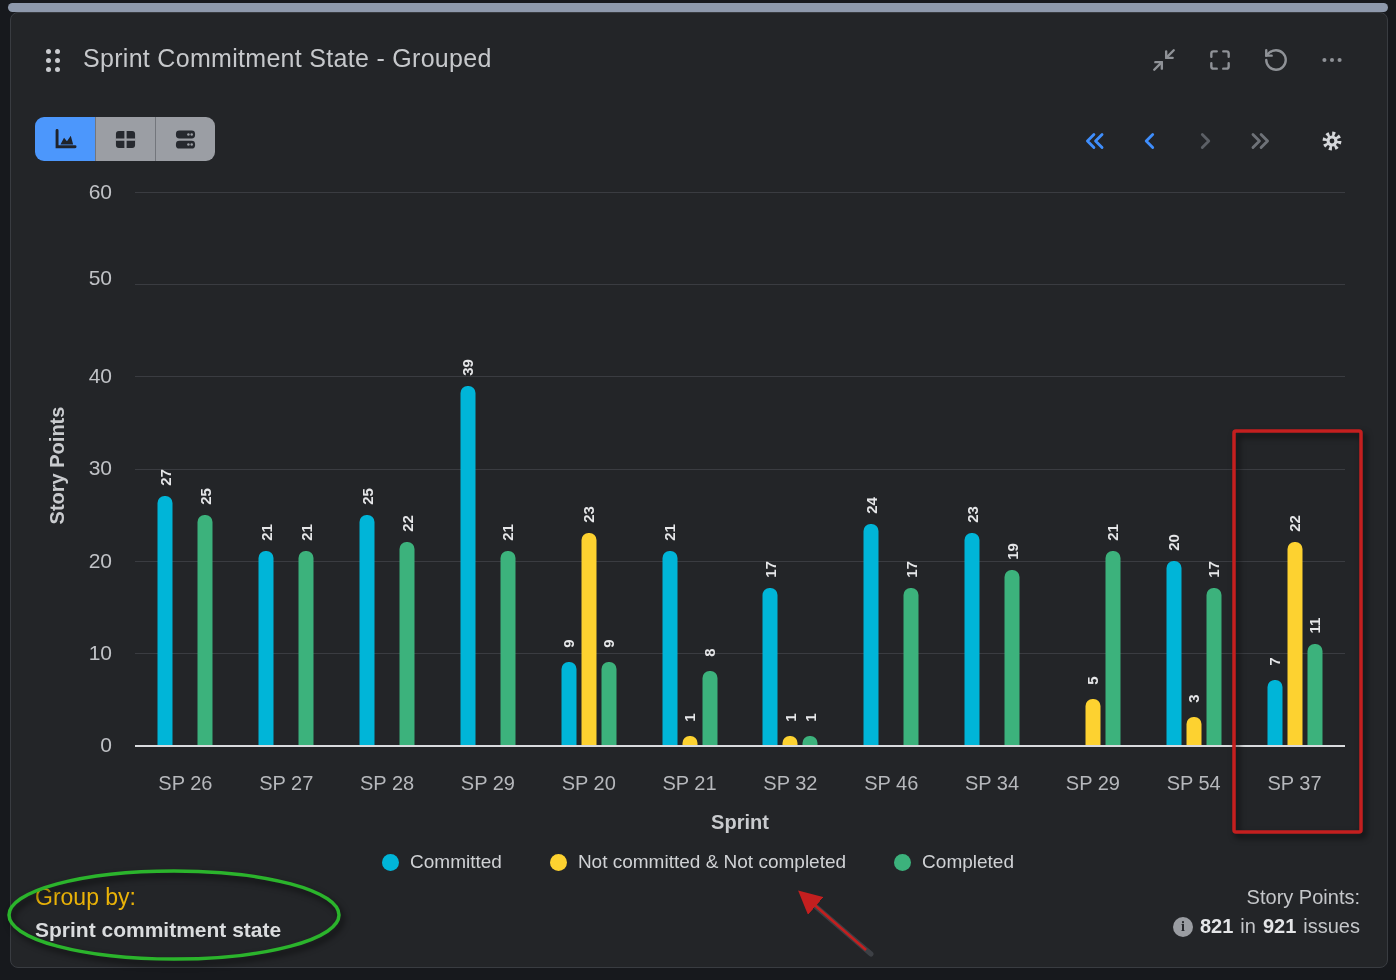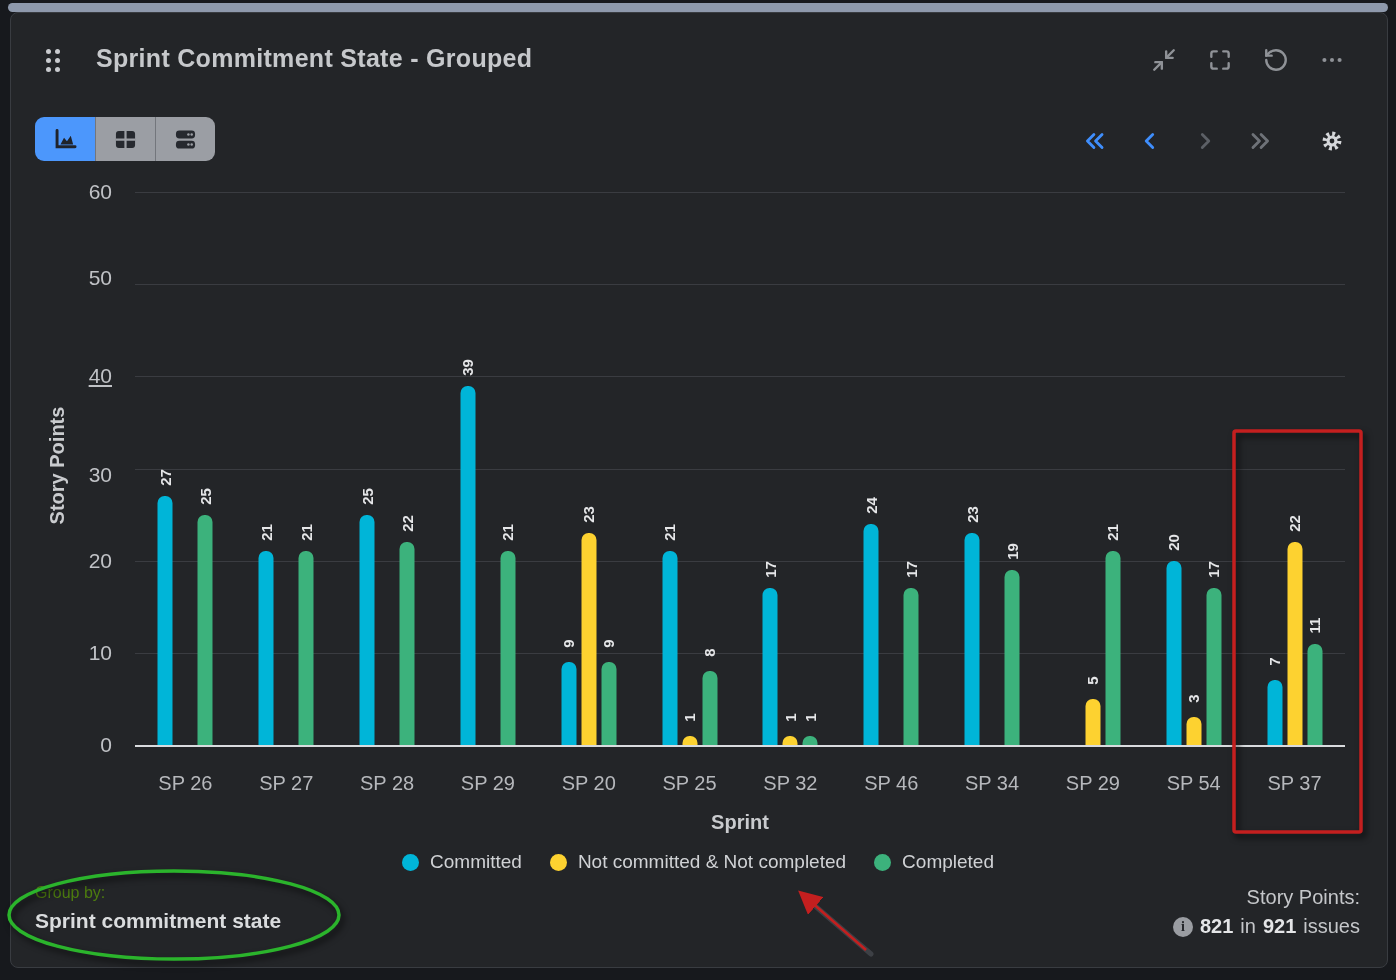--- a/index.html
+++ b/index.html
@@ -7,22 +7,22 @@
          font-family:"Liberation Sans","DejaVu Sans",sans-serif;}
   .accent-bar{position:absolute;left:8px;top:3px;width:1380px;height:9px;
               background:#8e99ac;border-radius:7px;}
   .card{position:absolute;left:10px;top:12px;width:1376px;height:954px;
         background:#232528;border:1px solid #393c41;border-radius:8px;}
 
   
   .drag-handle{position:absolute;left:46px;top:49px;display:grid;
                grid-template-columns:5px 5px;grid-auto-rows:5px;gap:4px;cursor:grab;}
   .drag-handle span{width:5px;height:5px;border-radius:50%;background:#c9cbcf;}
-  .widget-title{position:absolute;left:83px;top:44px;font-size:25px;font-weight:700;
-                color:#c6c8cb;letter-spacing:.3px;margin-left:13px;}
+  .widget-title{position:absolute;left:83px;top:44px;font-size:25px;font-weight:400;
+                color:#c6c8cb;letter-spacing:.3px;}
   .hdr-icons{position:absolute;top:47px;right:51px;display:flex;gap:30px;align-items:center;}
   .icon-btn{width:26px;height:26px;display:flex;align-items:center;justify-content:center;
             background:none;border:none;padding:0;cursor:pointer;}
 
   
   .view-toggle{position:absolute;left:35px;top:117px;display:flex;height:44px;
                border-radius:9px;overflow:hidden;}
   .toggle-btn{width:60px;height:44px;display:flex;align-items:center;justify-content:center;
               border:none;padding:0;background:#9b9ea4;cursor:pointer;}
   .toggle-btn + .toggle-btn{border-left:1.5px solid #73767c;}
@@ -44,28 +44,28 @@
          display:flex;gap:5px;height:100%;}
   .slot{position:relative;width:15px;height:100%;}
   .bar{position:absolute;bottom:0;left:0;width:15px;border-radius:7px 7px 0 0;}
   .bar-label{position:absolute;left:50%;transform:translateX(-50%) rotate(-90deg);
              font-size:15px;font-weight:700;color:#e5e6e8;white-space:nowrap;line-height:17px;}
   .x-ticks{position:absolute;left:135px;top:772px;width:1210px;display:flex;}
   .x-tick{flex:1;text-align:center;font-size:20px;color:#b6b8bc;}
   .x-axis-label{position:absolute;left:135px;top:811px;width:1210px;text-align:center;
                 font-size:20px;font-weight:700;color:#c9cbce;}
   .legend{position:absolute;left:0;top:851px;width:1396px;display:flex;
-          justify-content:center;gap:28px;align-items:center;}
+          justify-content:center;gap:48px;align-items:center;}
   .legend-item{display:flex;align-items:center;gap:11px;cursor:pointer;}
   .legend-dot{width:17px;height:17px;border-radius:50%;}
   .legend-label{font-size:19px;color:#d0d2d5;}
 
   
   .groupby{position:absolute;left:35px;top:884px;}
-  .groupby-label{font-size:16px;color:#4d7c0f;}
+  .groupby-label{font-size:23px;color:#eab308;}
   .groupby-value{font-size:21px;font-weight:700;color:#dadcde;margin-top:7px;}
   .stats{position:absolute;right:36px;top:886px;text-align:right;}
   .stats-title{font-size:20px;color:#c5c7ca;}
   .stats-row{margin-top:6px;display:flex;gap:7px;align-items:center;justify-content:flex-end;
              font-size:20px;color:#c5c7ca;}
   .stats-row b{color:#e4e5e7;font-weight:700;}
   .info-icon{width:20px;height:20px;border-radius:50%;background:#9a9da2;color:#25272b;
              font-size:14px;font-weight:800;display:flex;align-items:center;justify-content:center;
              font-family:"Liberation Serif",serif;}
 
@@ -179,22 +179,22 @@
         <circle cx="12" cy="12" r="2.2" fill="#232528"></circle>
       </svg>
     </button>
   </div>
 
   <div class="y-axis-label">Story Points</div>
   <div class="y-axis">
       <div class="y-tick" style="top: 541px;">0</div>
       <div class="y-tick" style="top: 448.833px;">10</div>
       <div class="y-tick" style="top: 356.667px;">20</div>
-      <div class="y-tick" style="top: 271px;">30</div>
-      <div class="y-tick" style="top: 172.333px; text-decoration: underline;">40</div>
+      <div class="y-tick" style="top: 264px;">30</div>
+      <div class="y-tick" style="top: 172.333px;">40</div>
       <div class="y-tick" style="top: 74px;">50</div>
       <div class="y-tick" style="top: -12px;">60</div>
     </div>
   <div class="plot">
       <div class="gridline" style="top: 0px;"></div>
       <div class="gridline" style="top: 92.1667px;"></div>
       <div class="gridline" style="top: 184.333px;"></div>
       <div class="gridline" style="top: 276.5px;"></div>
       <div class="gridline" style="top: 368.667px;"></div>
       <div class="gridline" style="top: 460.833px;"></div>
@@ -371,21 +371,21 @@
           </div>
         </div>
       </div>
   </div>
   <div class="x-ticks">
       <div class="x-tick">SP 26</div>
       <div class="x-tick">SP 27</div>
       <div class="x-tick">SP 28</div>
       <div class="x-tick">SP 29</div>
       <div class="x-tick">SP 20</div>
-      <div class="x-tick">SP 25</div>
+      <div class="x-tick">SP 21</div>
       <div class="x-tick">SP 32</div>
       <div class="x-tick">SP 46</div>
       <div class="x-tick">SP 34</div>
       <div class="x-tick">SP 29</div>
       <div class="x-tick">SP 54</div>
       <div class="x-tick">SP 37</div>
     </div>
   <div class="x-axis-label">Sprint</div>
   <div class="legend">
       <div class="legend-item">

